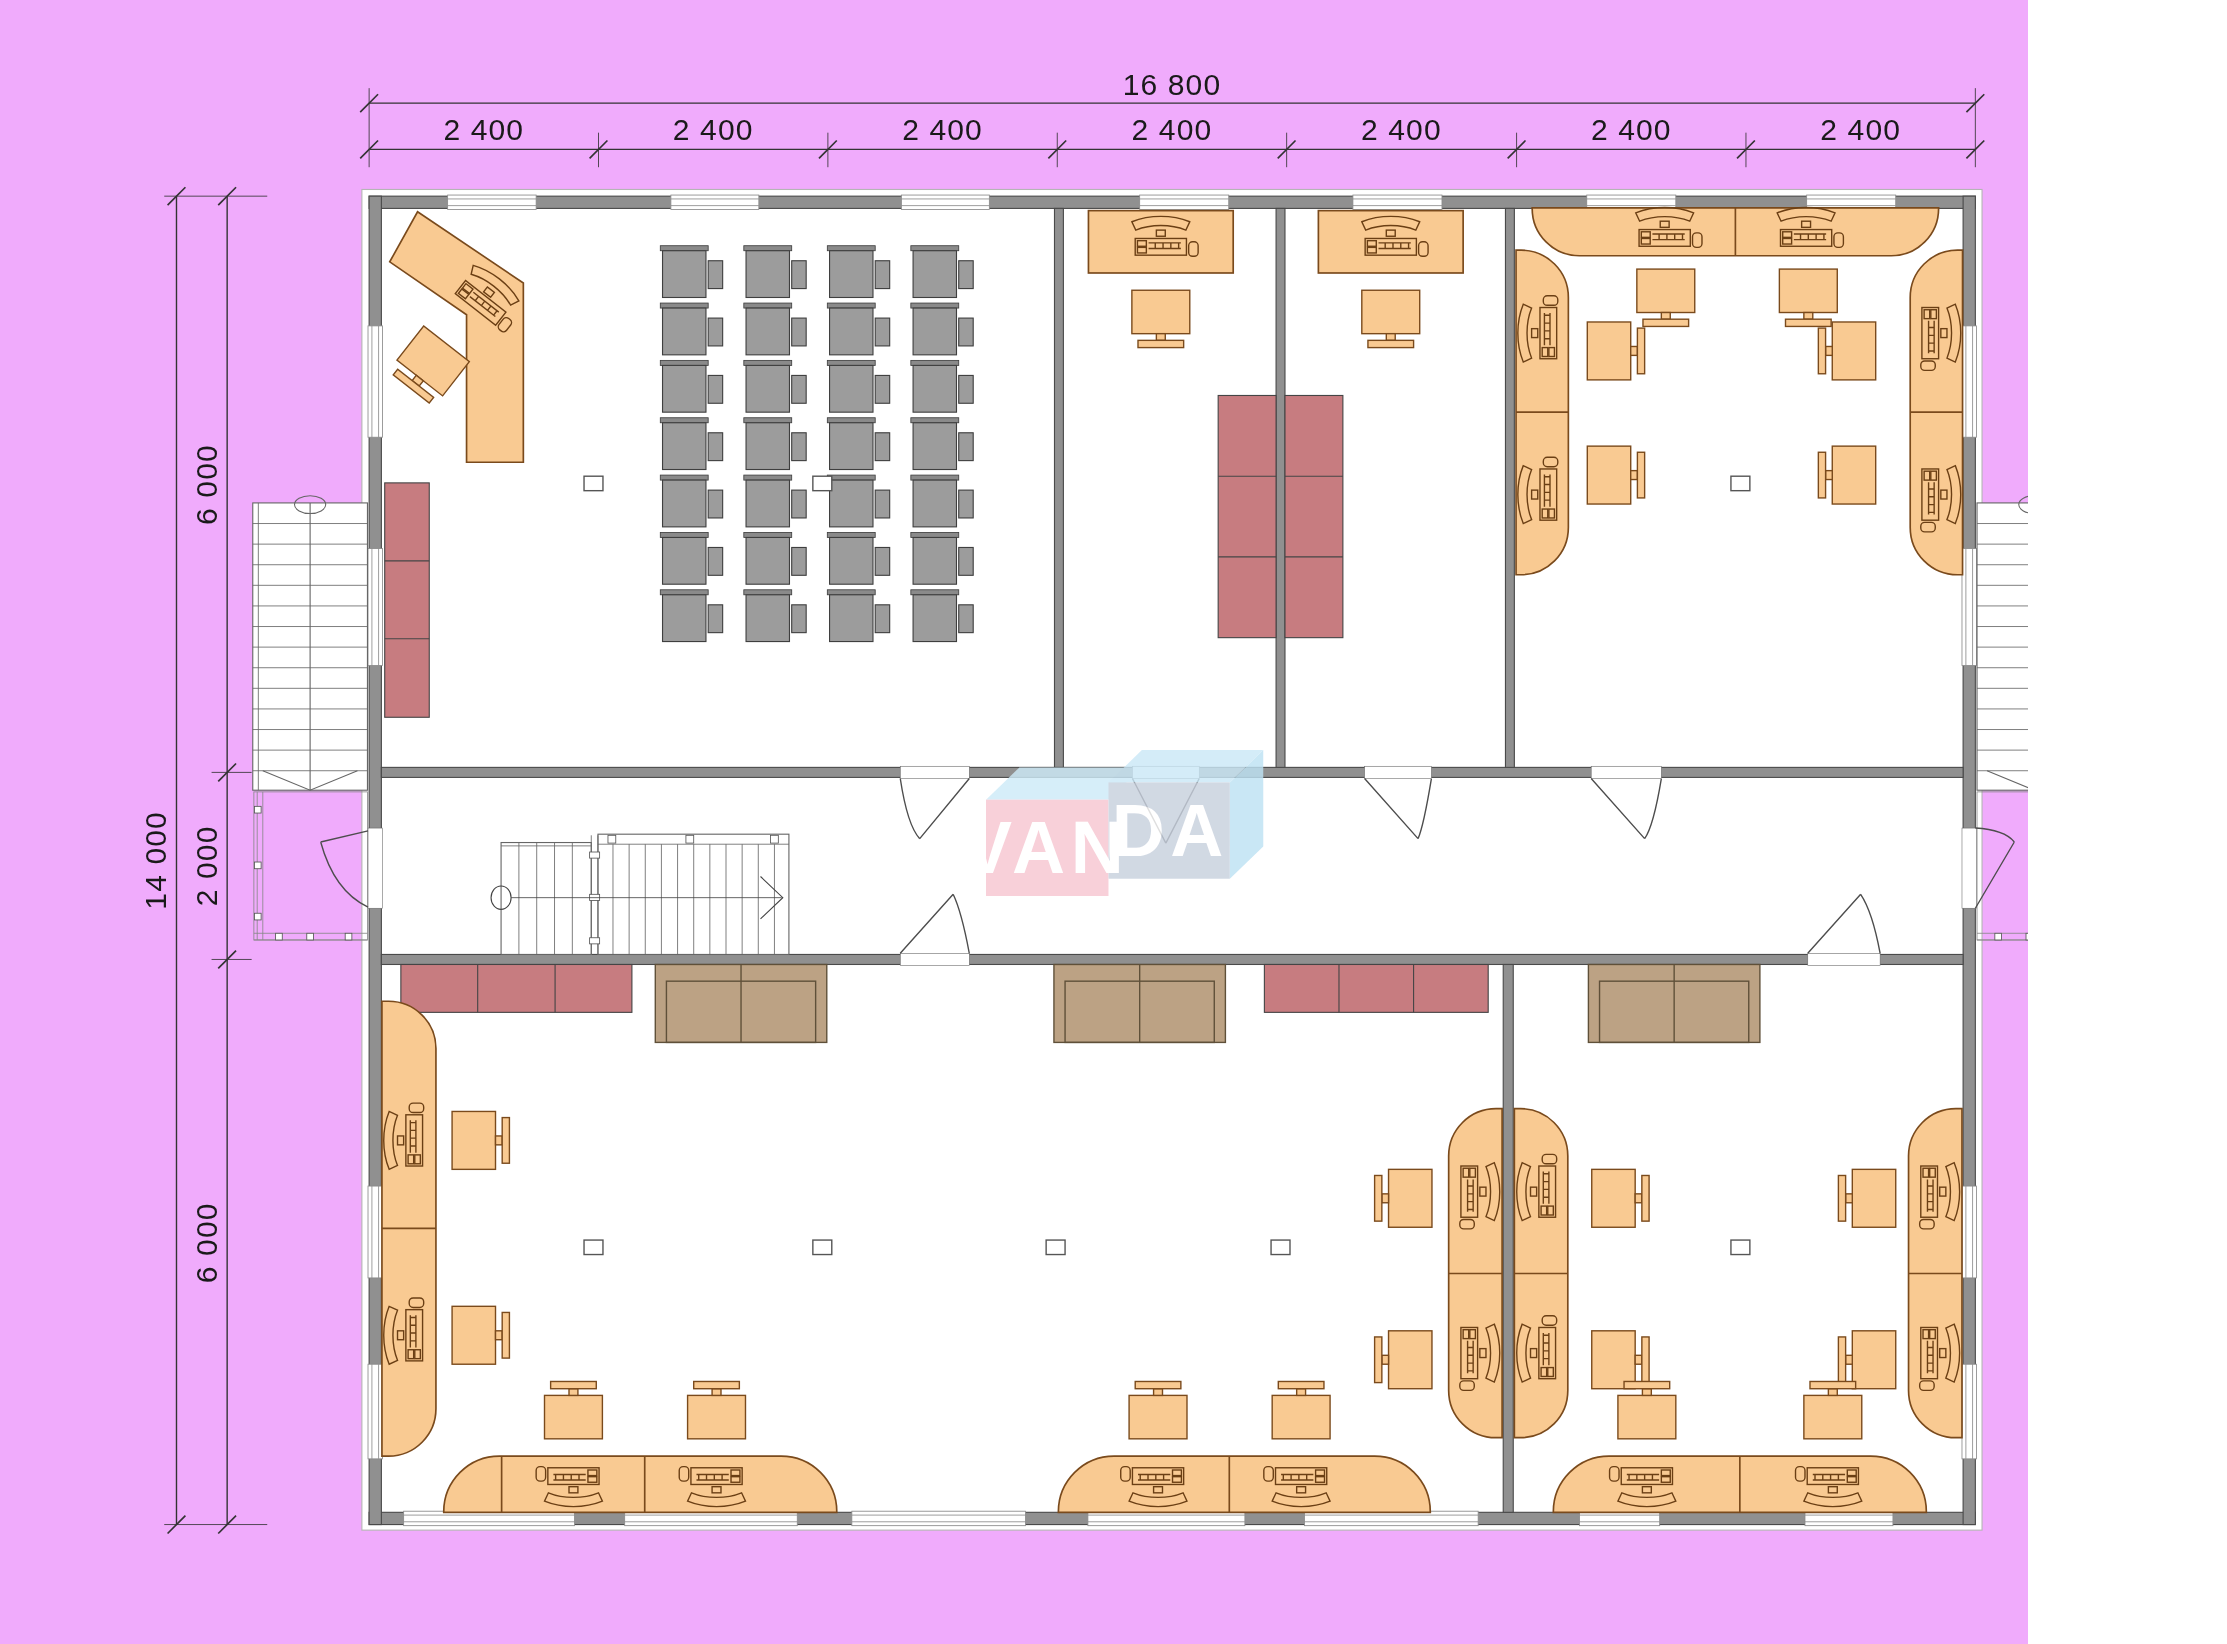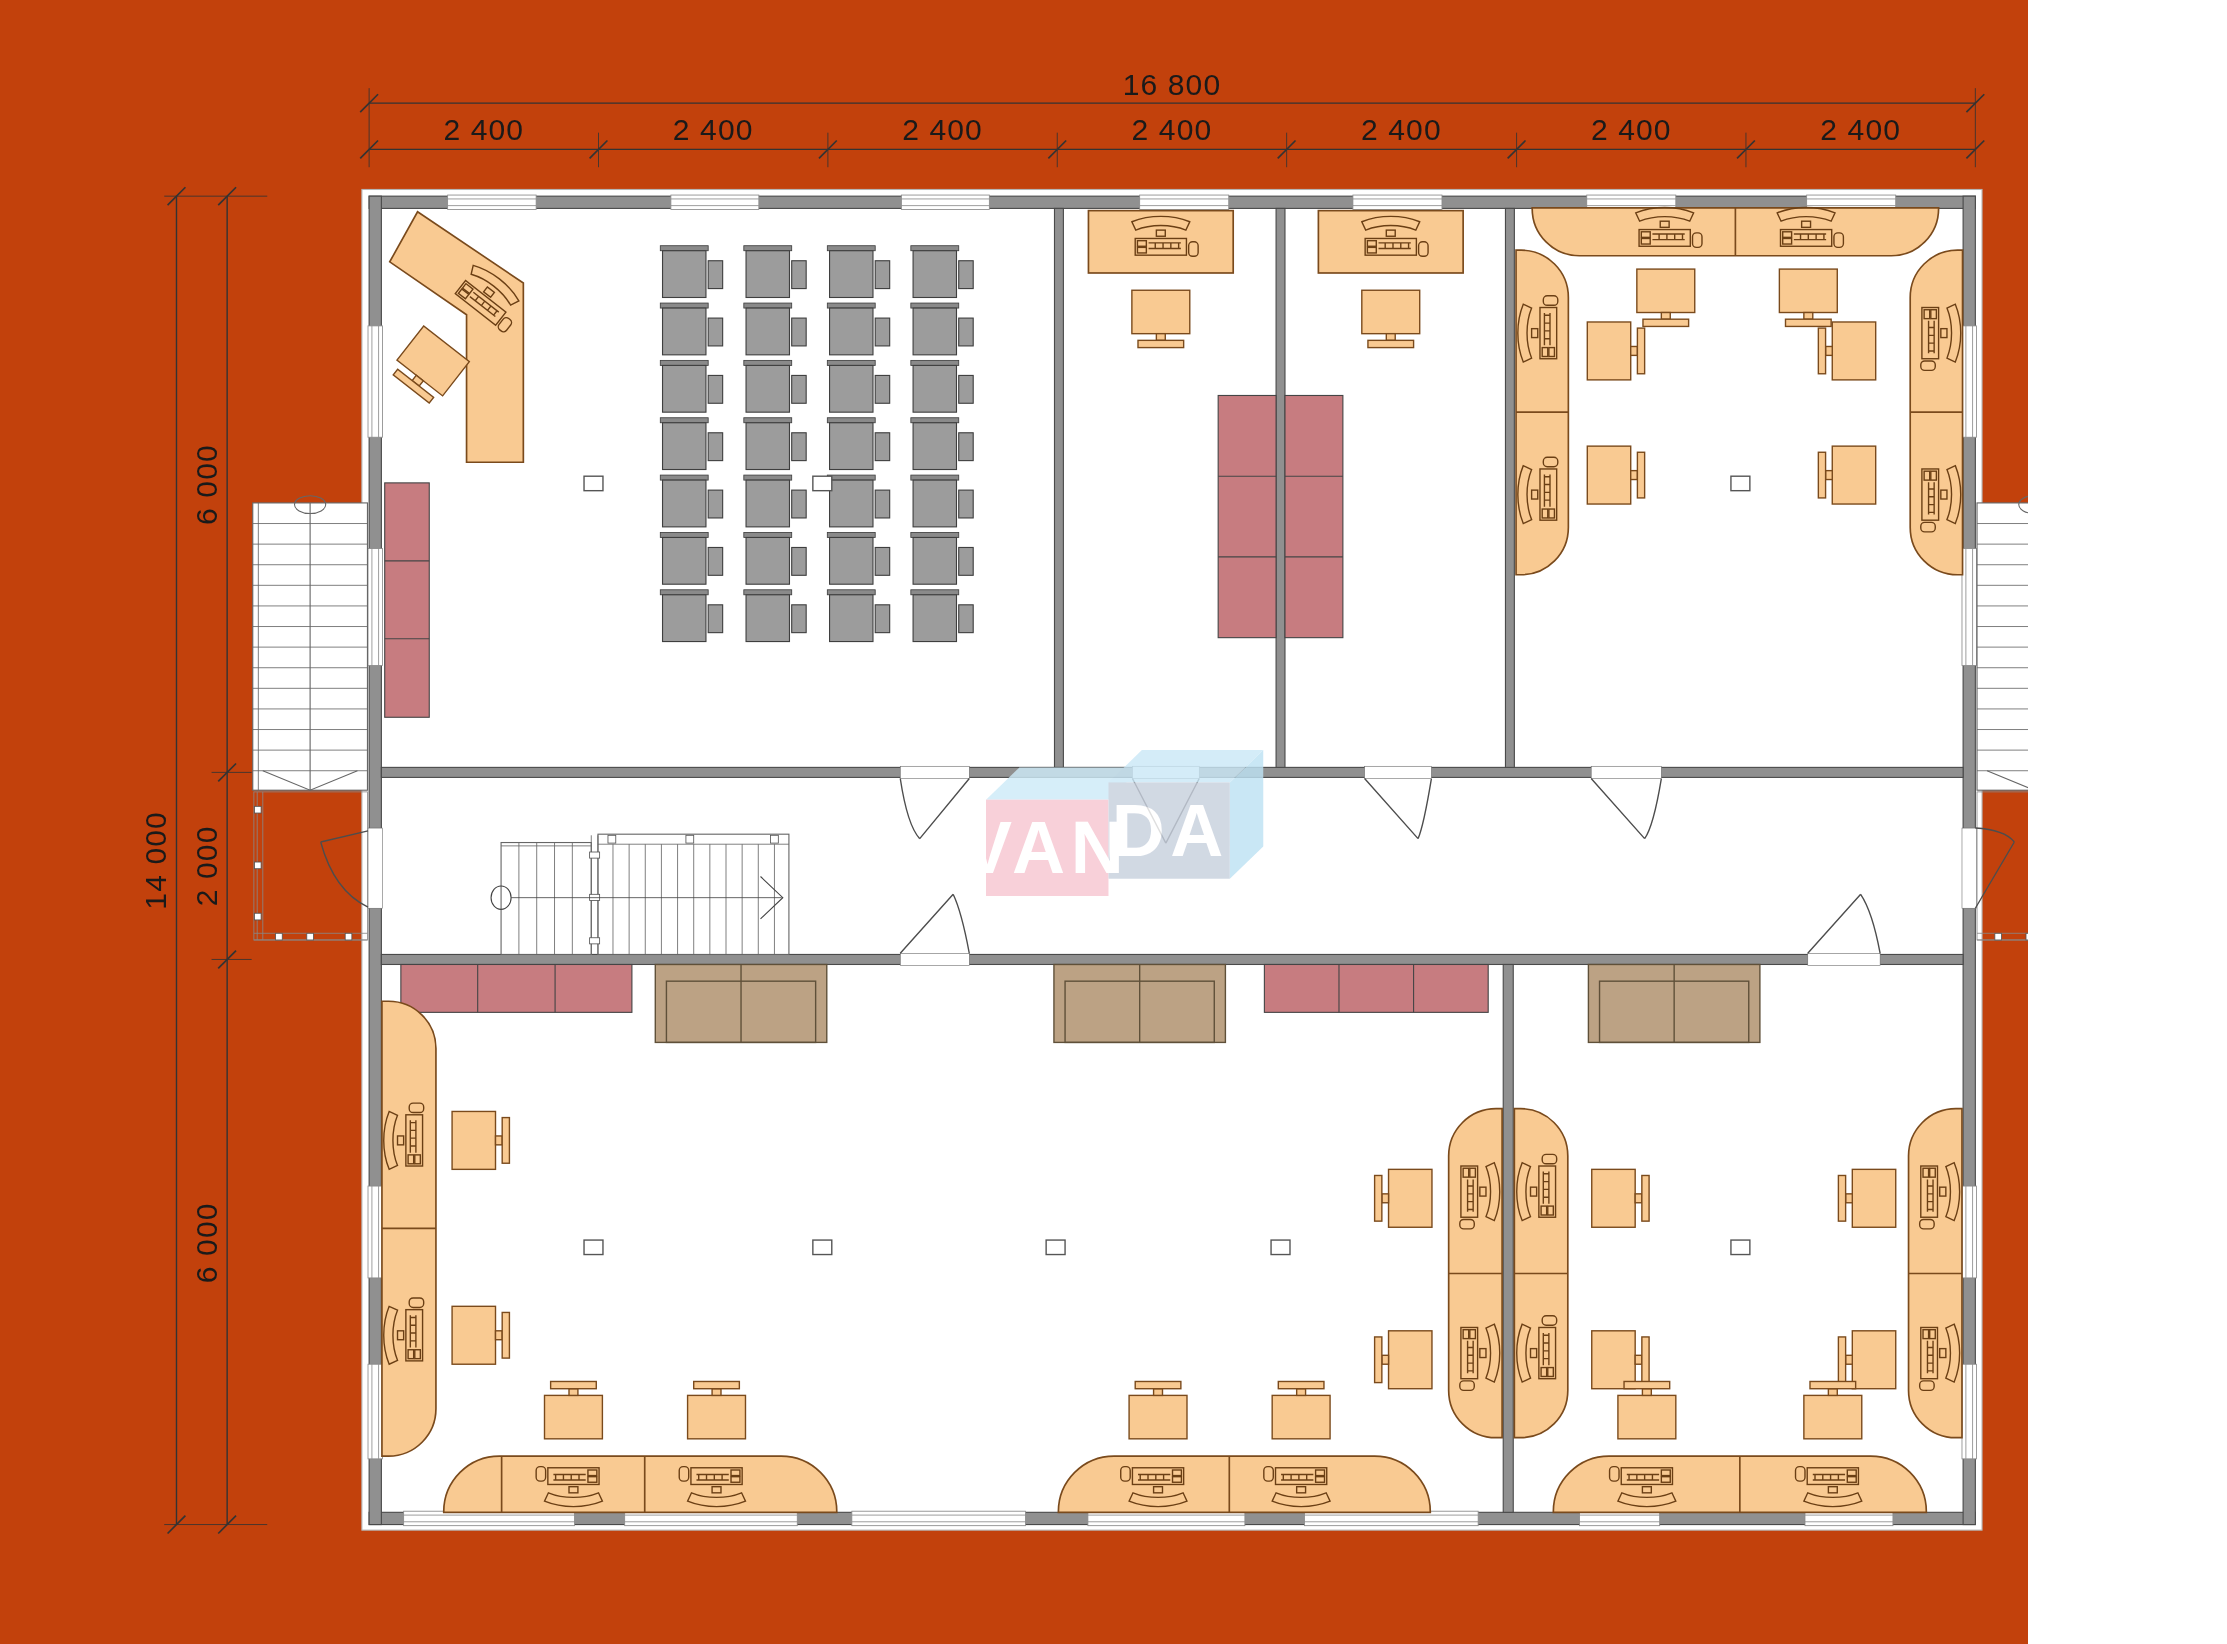--- a/index.html
+++ b/index.html
@@ -1,16 +1,16 @@
 <!DOCTYPE html>
 <html style="font-size:9px"><head>
 <meta charset="utf-8">
 <style>
   html,body{margin:0;padding:0;background:#ffffff;}
-  .stage{position:relative;width:2028px;height:1645px;background:#c2410c;overflow:hidden;
+  .stage{position:relative;width:2028px;height:1645px;background:#f0abfc;overflow:hidden;
          font-family:"Liberation Sans", sans-serif;}
   svg{position:absolute;left:0;top:0;}
   text.dim{font-family:"Liberation Sans", sans-serif;font-size:54px;fill:#1a1a1a;letter-spacing:2px;}
   text.logo-txt{font-family:"Liberation Sans", sans-serif;font-weight:700;font-size:132px;fill:#ffffff;letter-spacing:10px;}
 </style>
 </head>
 <body>
 
 <div class="stage">
 <svg width="2227" height="1645" viewBox="0 0 4000 2954" xmlns="http://www.w3.org/2000/svg" xmlns:xlink="http://www.w3.org/1999/xlink">

